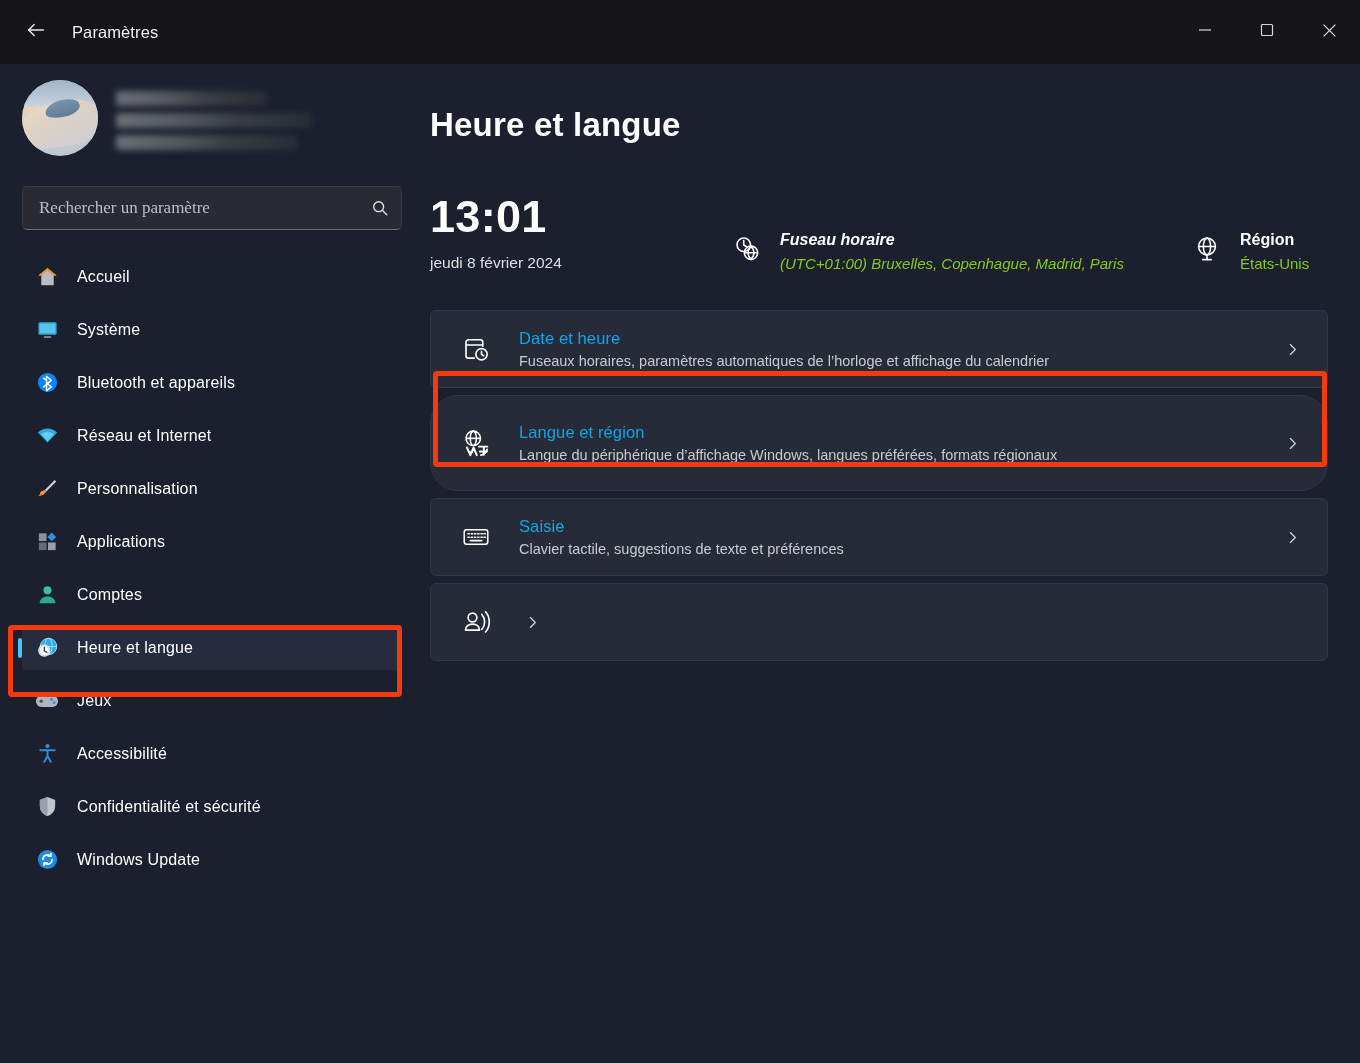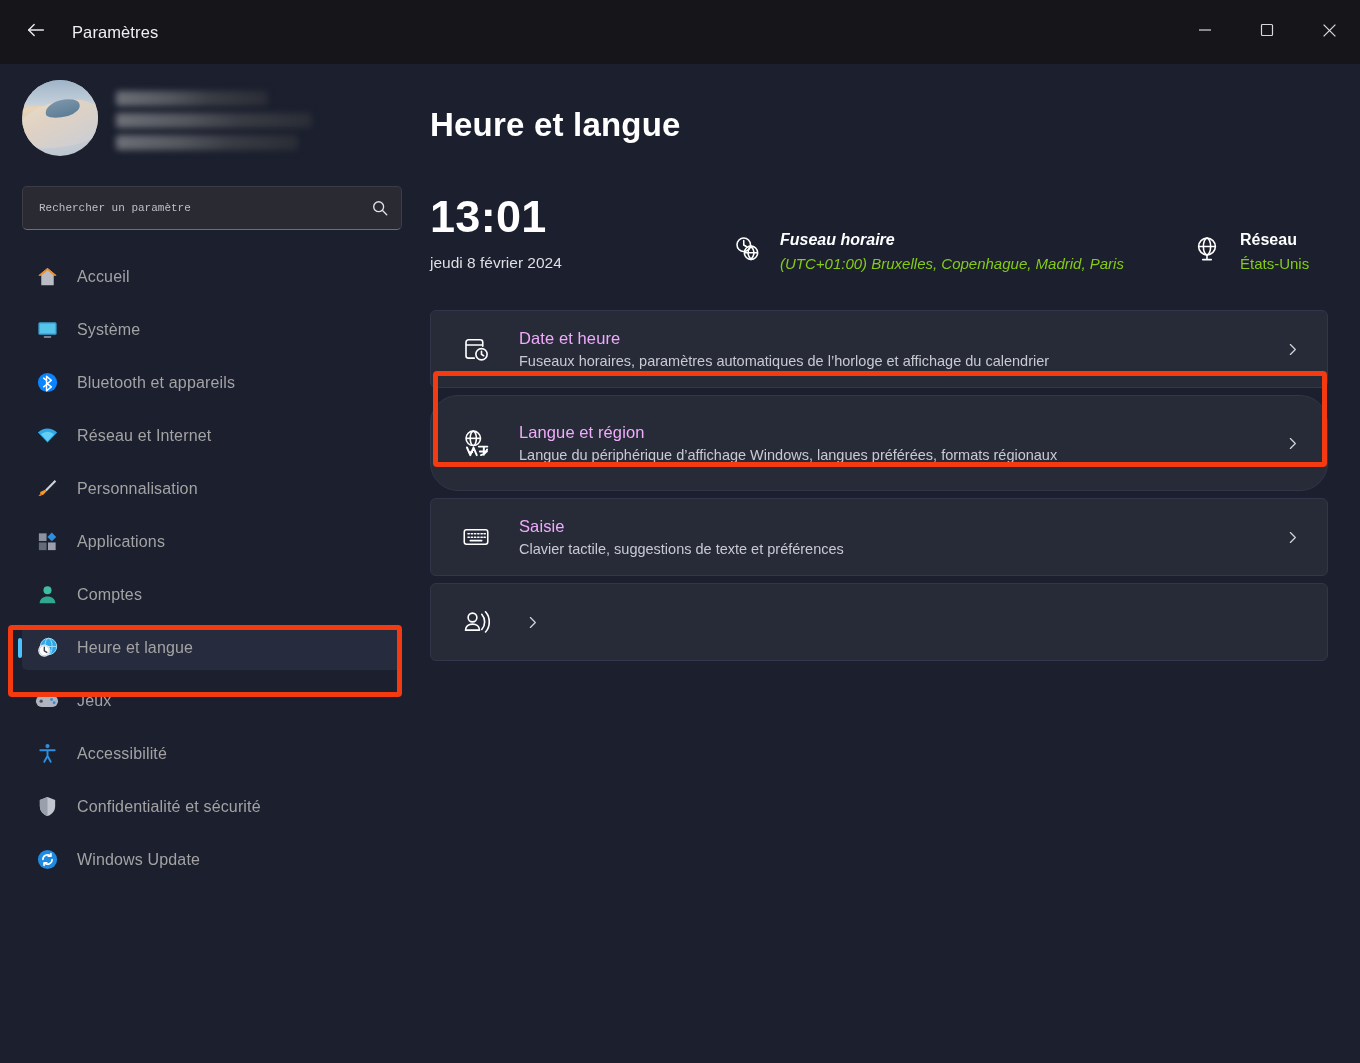--- a/index.html
+++ b/index.html
@@ -132,22 +132,22 @@
     align-items: center;
     padding: 0 12px 0 16px;
     cursor: text;
   }
   .search input {
     flex: 1 1 auto;
     background: transparent;
     border: none;
     outline: none;
     color: #ec4899;
-    font-size: 11px;
-    font-family: Liberation Mono, monospace;
+    font-size: 17px;
+    font-family: Liberation Serif, serif;
   }
   .search input::placeholder { color: #bfbfc7; opacity: 1; }
   .search .s-icon { flex: 0 0 auto; display: flex; align-items: center; }
 
   
   .nav { display: flex; flex-direction: column; }
   .nav-item {
     position: relative;
     height: 45px;
     display: flex;
@@ -166,21 +166,21 @@
     transform: translateY(-50%);
     width: 4px; height: 20px;
     border-radius: 2px;
     background: #4cc2ff;
   }
   .nav-icon {
     width: 26px; height: 26px;
     flex: 0 0 26px;
     display: flex; align-items: center; justify-content: center;
   }
-  .nav-label { font-size: 16px; color: #a3a3a3; letter-spacing: .15px; }
+  .nav-label { font-size: 16px; color: #ffffff; letter-spacing: .15px; }
 
   
   .main {
     flex: 1 1 auto;
     padding: 42px 32px 0 10px;
     overflow: hidden;
   }
   .page-title {
     font-size: 33px;
     font-weight: 600;
@@ -234,21 +234,21 @@
     cursor: pointer;
   }
   .card.tall { height: 96px; border-radius: 28px; }
   .card-icon {
     flex: 0 0 42px;
     width: 42px; height: 42px;
     display: flex; align-items: center; justify-content: center;
     margin-right: 22px;
   }
   .card-text { flex: 1 1 auto; }
-  .card-title { font-size: 16.5px; color: #f0abfc; margin-bottom: 5px; letter-spacing: .1px; }
+  .card-title { font-size: 16.5px; color: #0ea5e9; margin-bottom: 5px; letter-spacing: .1px; }
   .card-sub { font-size: 14.5px; color: #c9c9d2; }
   .chev { flex: 0 0 auto; display: flex; align-items: center; justify-content: center; width: 26px; }
 
   
   .redbox {
     position: absolute;
     border: 5px solid #f43a11;
     border-radius: 4px;
     pointer-events: none;
     z-index: 40;
@@ -488,21 +488,21 @@
 
         <div class="summary-item region">
           <span class="si-icon">
             <svg width="30" height="30" viewBox="0 0 24 24" fill="none" stroke="#ffffff" stroke-width="1.25">
               <circle cx="12" cy="10" r="6.7"></circle>
               <ellipse cx="12" cy="10" rx="2.9" ry="6.7"></ellipse>
               <path d="M5.3 10h13.4M12 16.7v3.6M8.6 20.5h6.8" stroke-linecap="round"></path>
             </svg>
           </span>
           <div>
-            <div class="si-title">Réseau</div>
+            <div class="si-title">Région</div>
             <div class="si-sub">États-Unis</div>
           </div>
         </div>
 
       </div>
 
       <div class="cards">
 
         <div class="card">
           <span class="card-icon">

